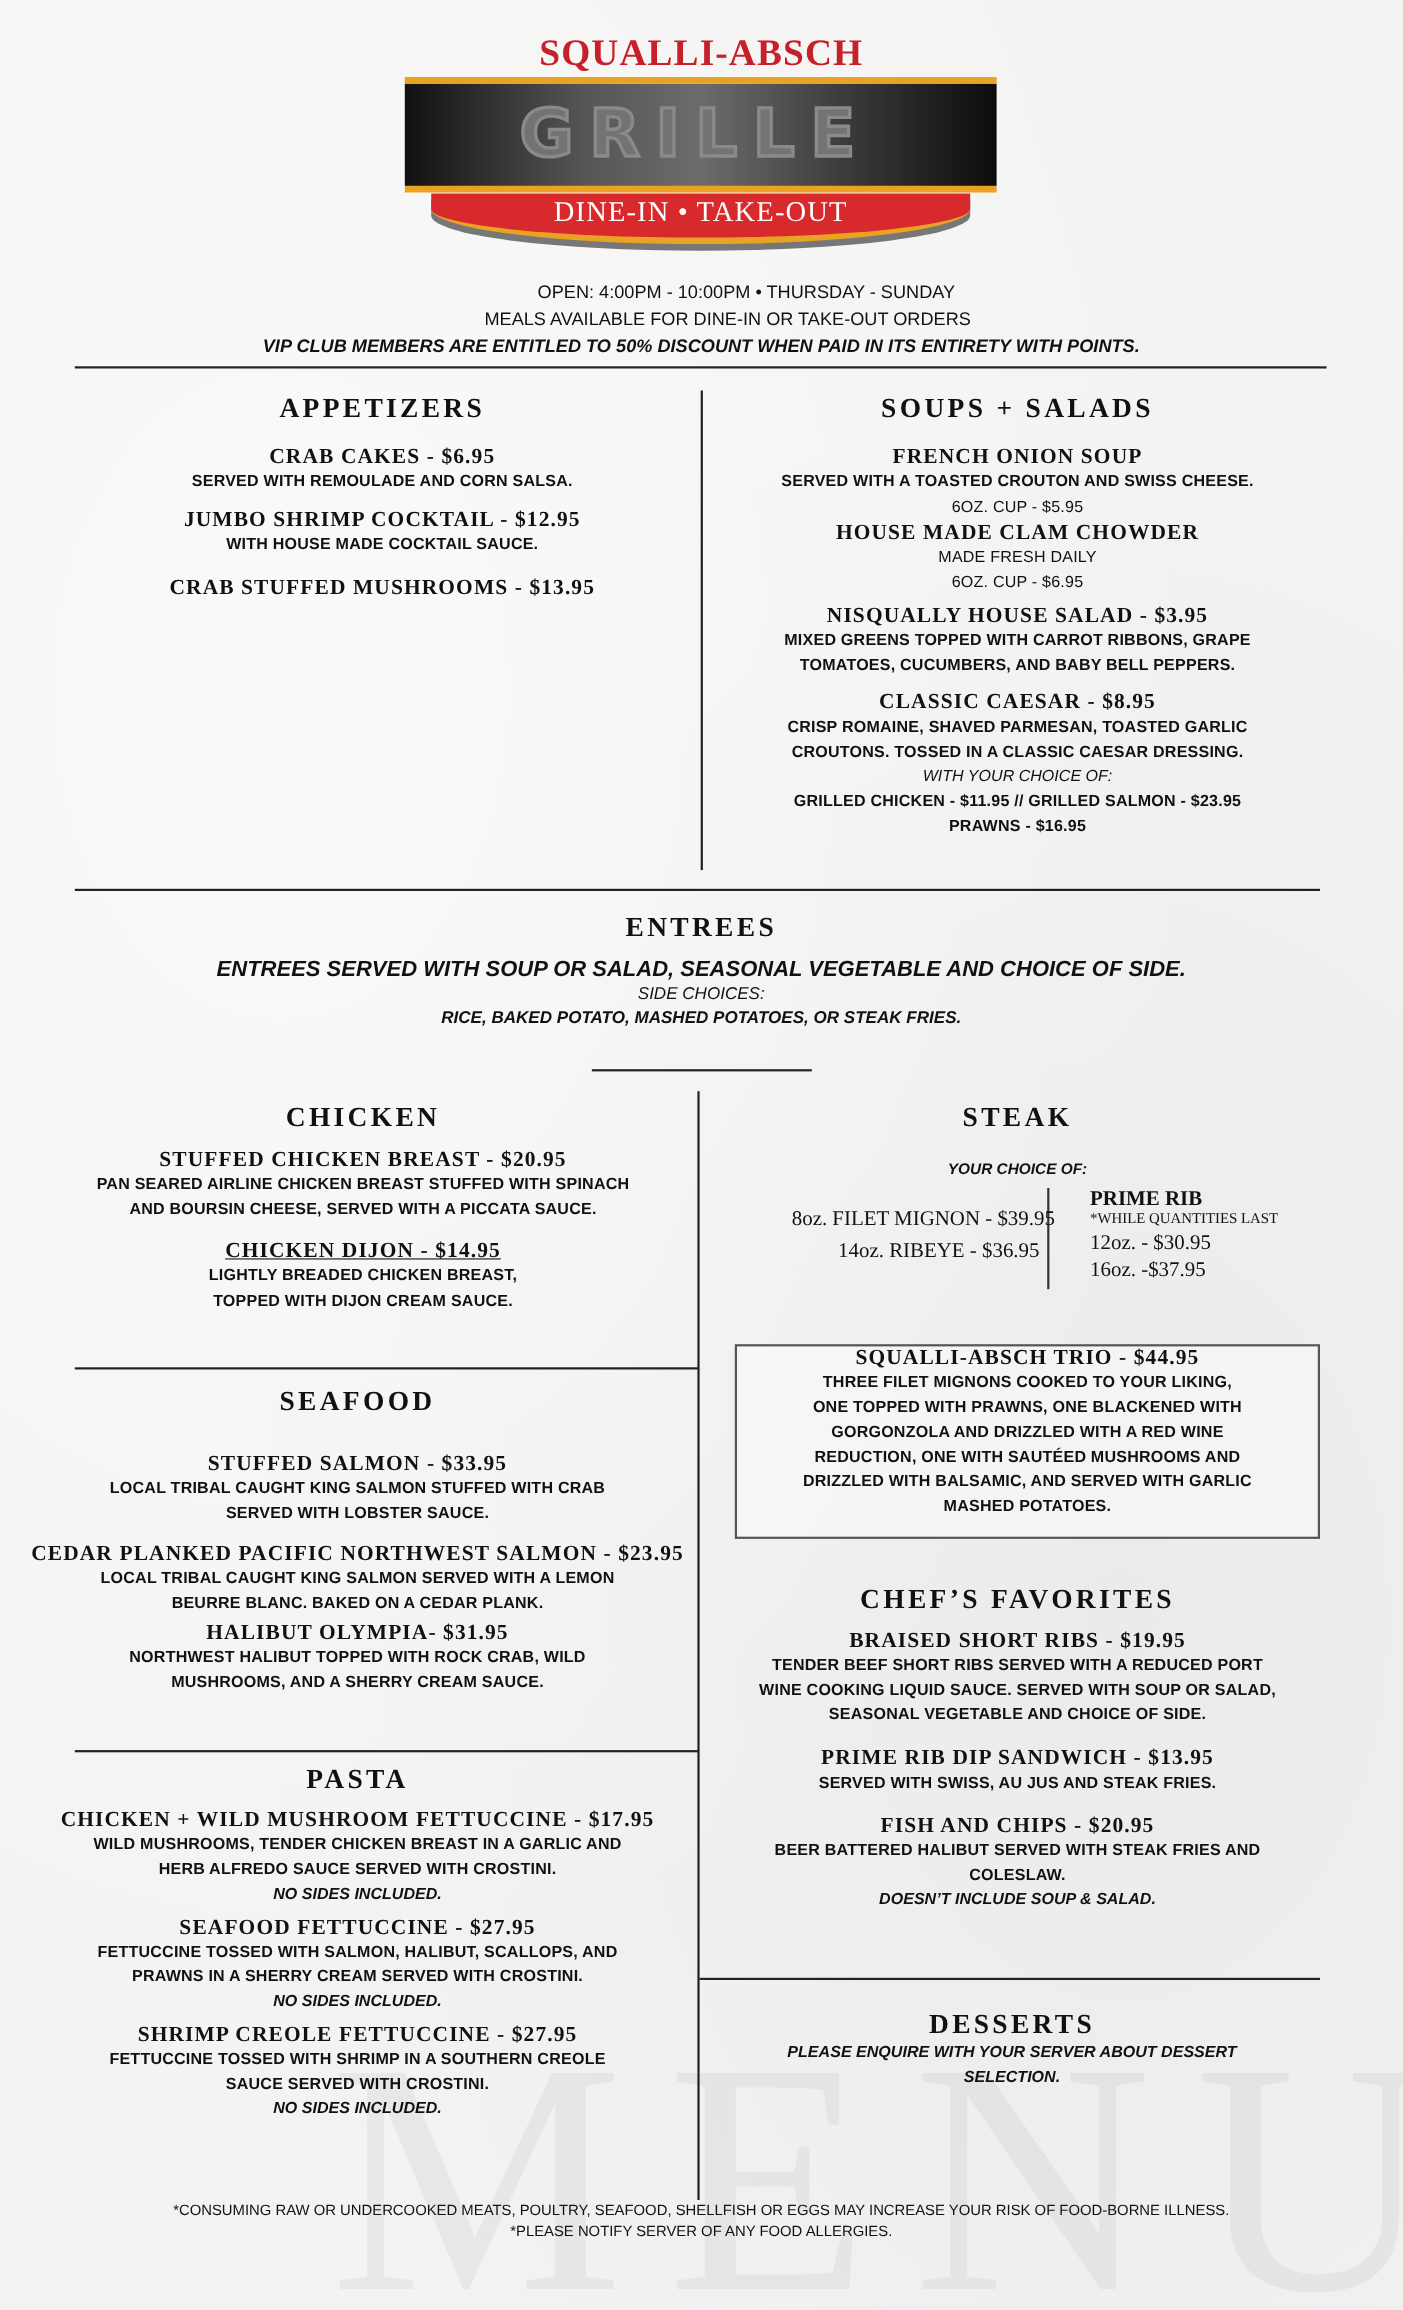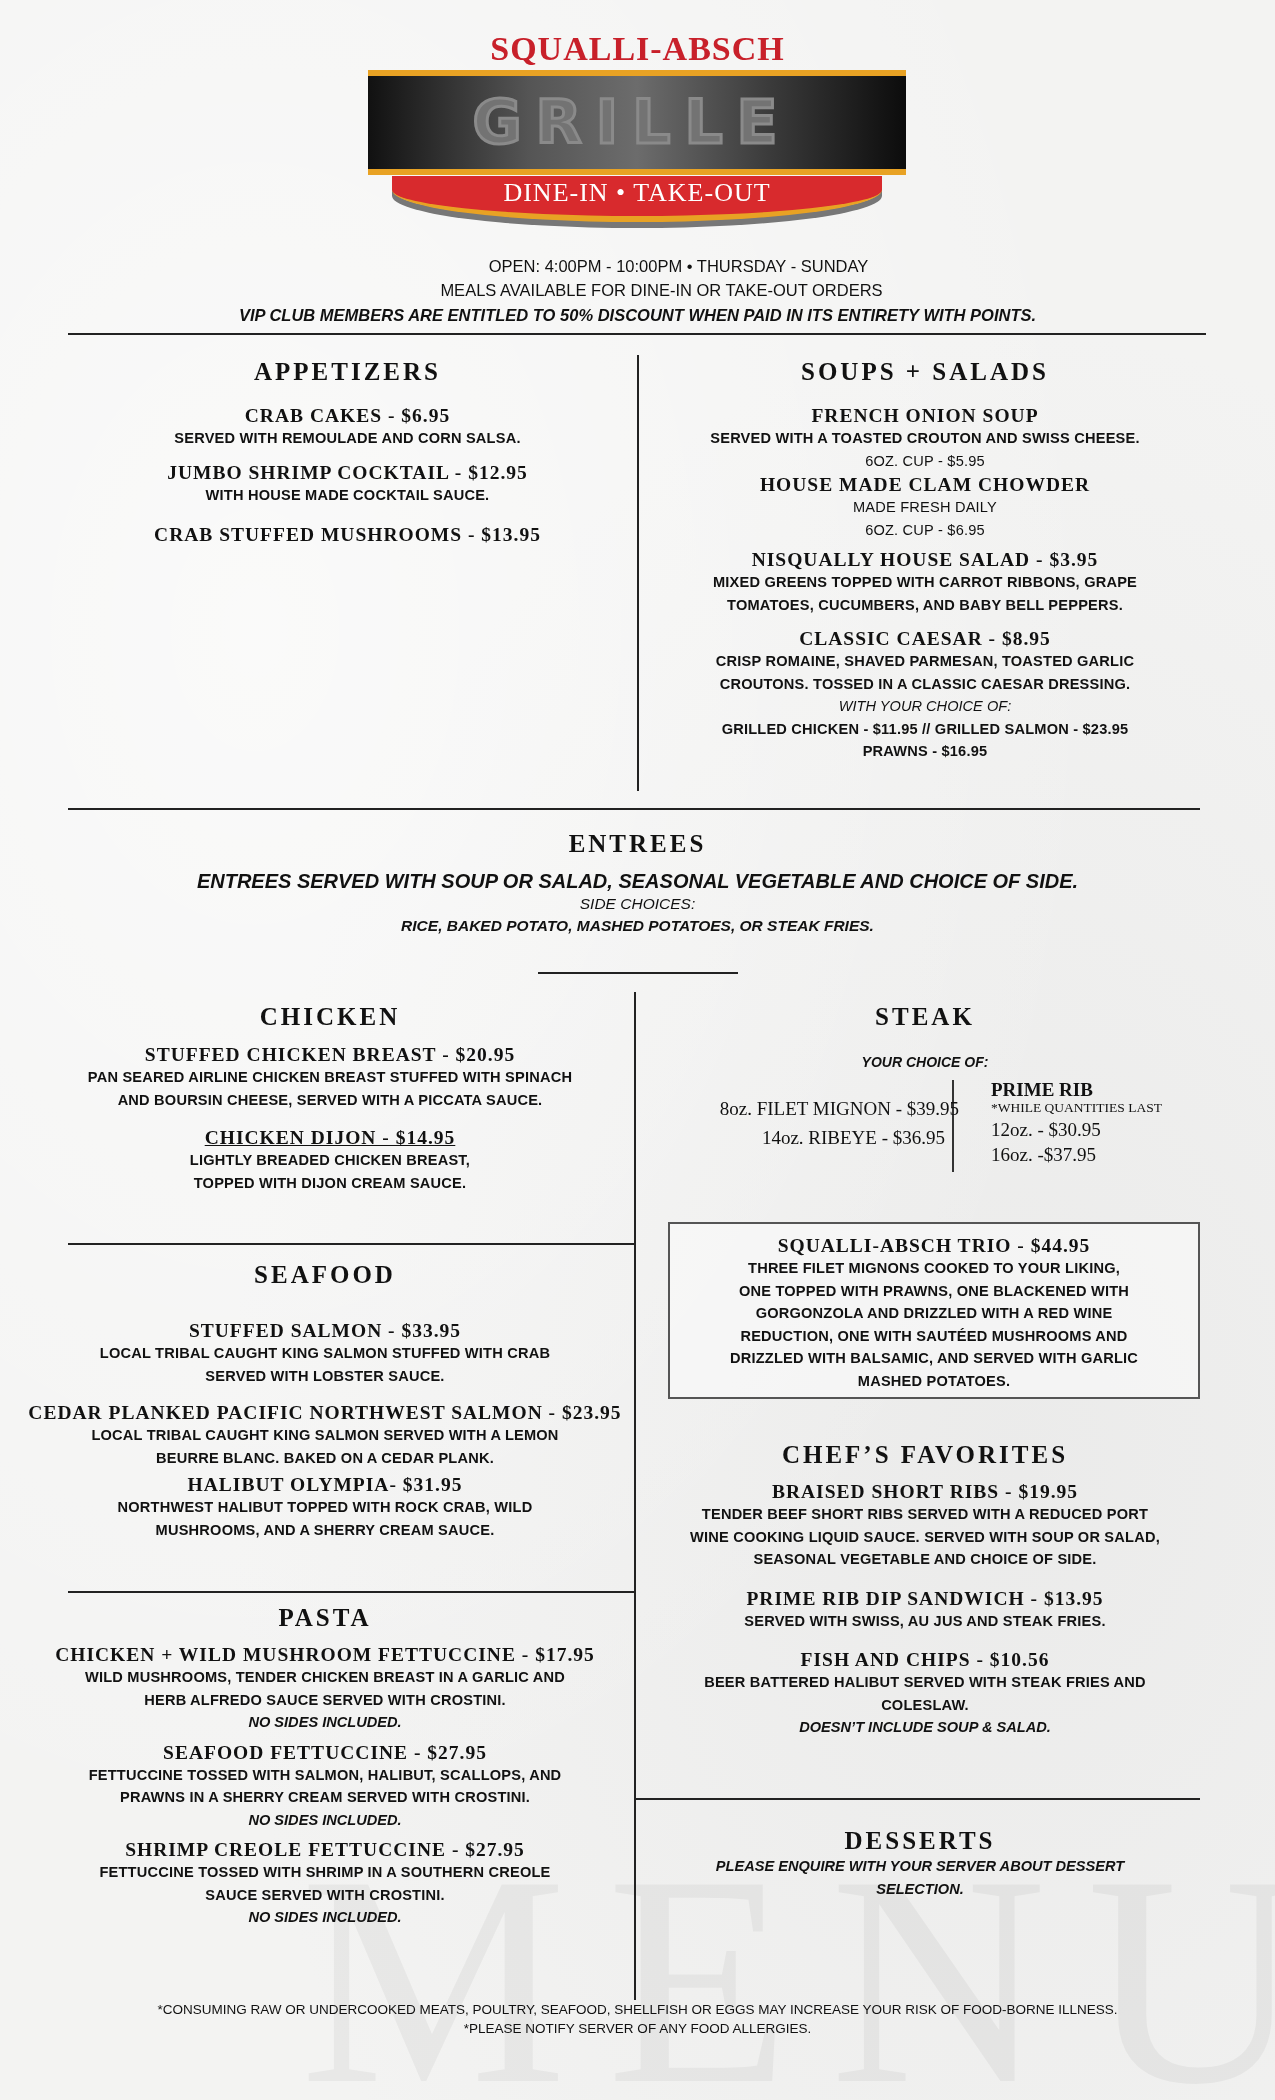--- a/index.html
+++ b/index.html
@@ -151,39 +151,39 @@
   <div class="desc-it" style="margin-top:20px; font-size:14px;">YOUR CHOICE OF:</div>
 </div>
 <div class="rule" style="left:952px; top:1080px; width:2px; height:92px; background:#333;"></div>
 <div class="abs steak-line" style="right:316px; top:1098px; ">8oz. FILET MIGNON - $39.95</div>
 <div class="abs steak-line" style="right:330px; top:1127px; text-align:right;">14oz. RIBEYE - $36.95</div>
 <div class="abs steak-line" style="left:991px; top:1079px; font-weight:bold;">PRIME RIB</div>
 <div class="abs steak-line" style="left:991px; top:1100px; font-size:13.5px;">*WHILE QUANTITIES LAST</div>
 <div class="abs steak-line" style="left:991px; top:1119px;">12oz. - $30.95</div>
 <div class="abs steak-line" style="left:991px; top:1144px;">16oz. -$37.95</div>
 
-<div class="abs trio-box" style="left:668px; top:1222px; width:532px; height:177px; padding-top:11px;">
+<div class="abs trio-box" style="left:668px; top:1222px; width:532px; height:177px; padding-top:0;">
   <div class="item-name">SQUALLI-ABSCH TRIO - $44.95</div>
   <div class="desc">THREE FILET MIGNONS COOKED TO YOUR LIKING,</div>
   <div class="desc">ONE TOPPED WITH PRAWNS, ONE BLACKENED WITH</div>
   <div class="desc">GORGONZOLA AND DRIZZLED WITH A RED WINE</div>
   <div class="desc">REDUCTION, ONE WITH SAUTÉED MUSHROOMS AND</div>
   <div class="desc">DRIZZLED WITH BALSAMIC, AND SERVED WITH GARLIC</div>
   <div class="desc">MASHED POTATOES.</div>
 </div>
 
 <div class="abs" style="left:640px; width:570px; top:1441px;">
   <div class="section-title">CHEF’S FAVORITES</div>
   <div style="margin-top:12px;" class="item-name">BRAISED SHORT RIBS - $19.95</div>
   <div class="desc">TENDER BEEF SHORT RIBS SERVED WITH A REDUCED PORT</div>
   <div class="desc">WINE COOKING LIQUID SAUCE. SERVED WITH SOUP OR SALAD,</div>
   <div class="desc">SEASONAL VEGETABLE AND CHOICE OF SIDE.</div>
   <div style="margin-top:17px;" class="item-name">PRIME RIB DIP SANDWICH - $13.95</div>
   <div class="desc">SERVED WITH SWISS, AU JUS AND STEAK FRIES.</div>
-  <div style="margin-top:17px;" class="item-name">FISH AND CHIPS - $10.56</div>
+  <div style="margin-top:17px;" class="item-name">FISH AND CHIPS - $20.95</div>
   <div class="desc">BEER BATTERED HALIBUT SERVED WITH STEAK FRIES AND</div>
   <div class="desc">COLESLAW.</div>
   <div class="desc-it">DOESN’T INCLUDE SOUP &amp; SALAD.</div>
 </div>
 <div class="rule" style="left:636px; top:1798px; width:564px; height:2px;"></div>
 
 <div class="abs" style="left:640px; width:560px; top:1827px;">
   <div class="section-title">DESSERTS</div>
   <div class="desc-it">PLEASE ENQUIRE WITH YOUR SERVER ABOUT DESSERT</div>
   <div class="desc-it">SELECTION.</div>

